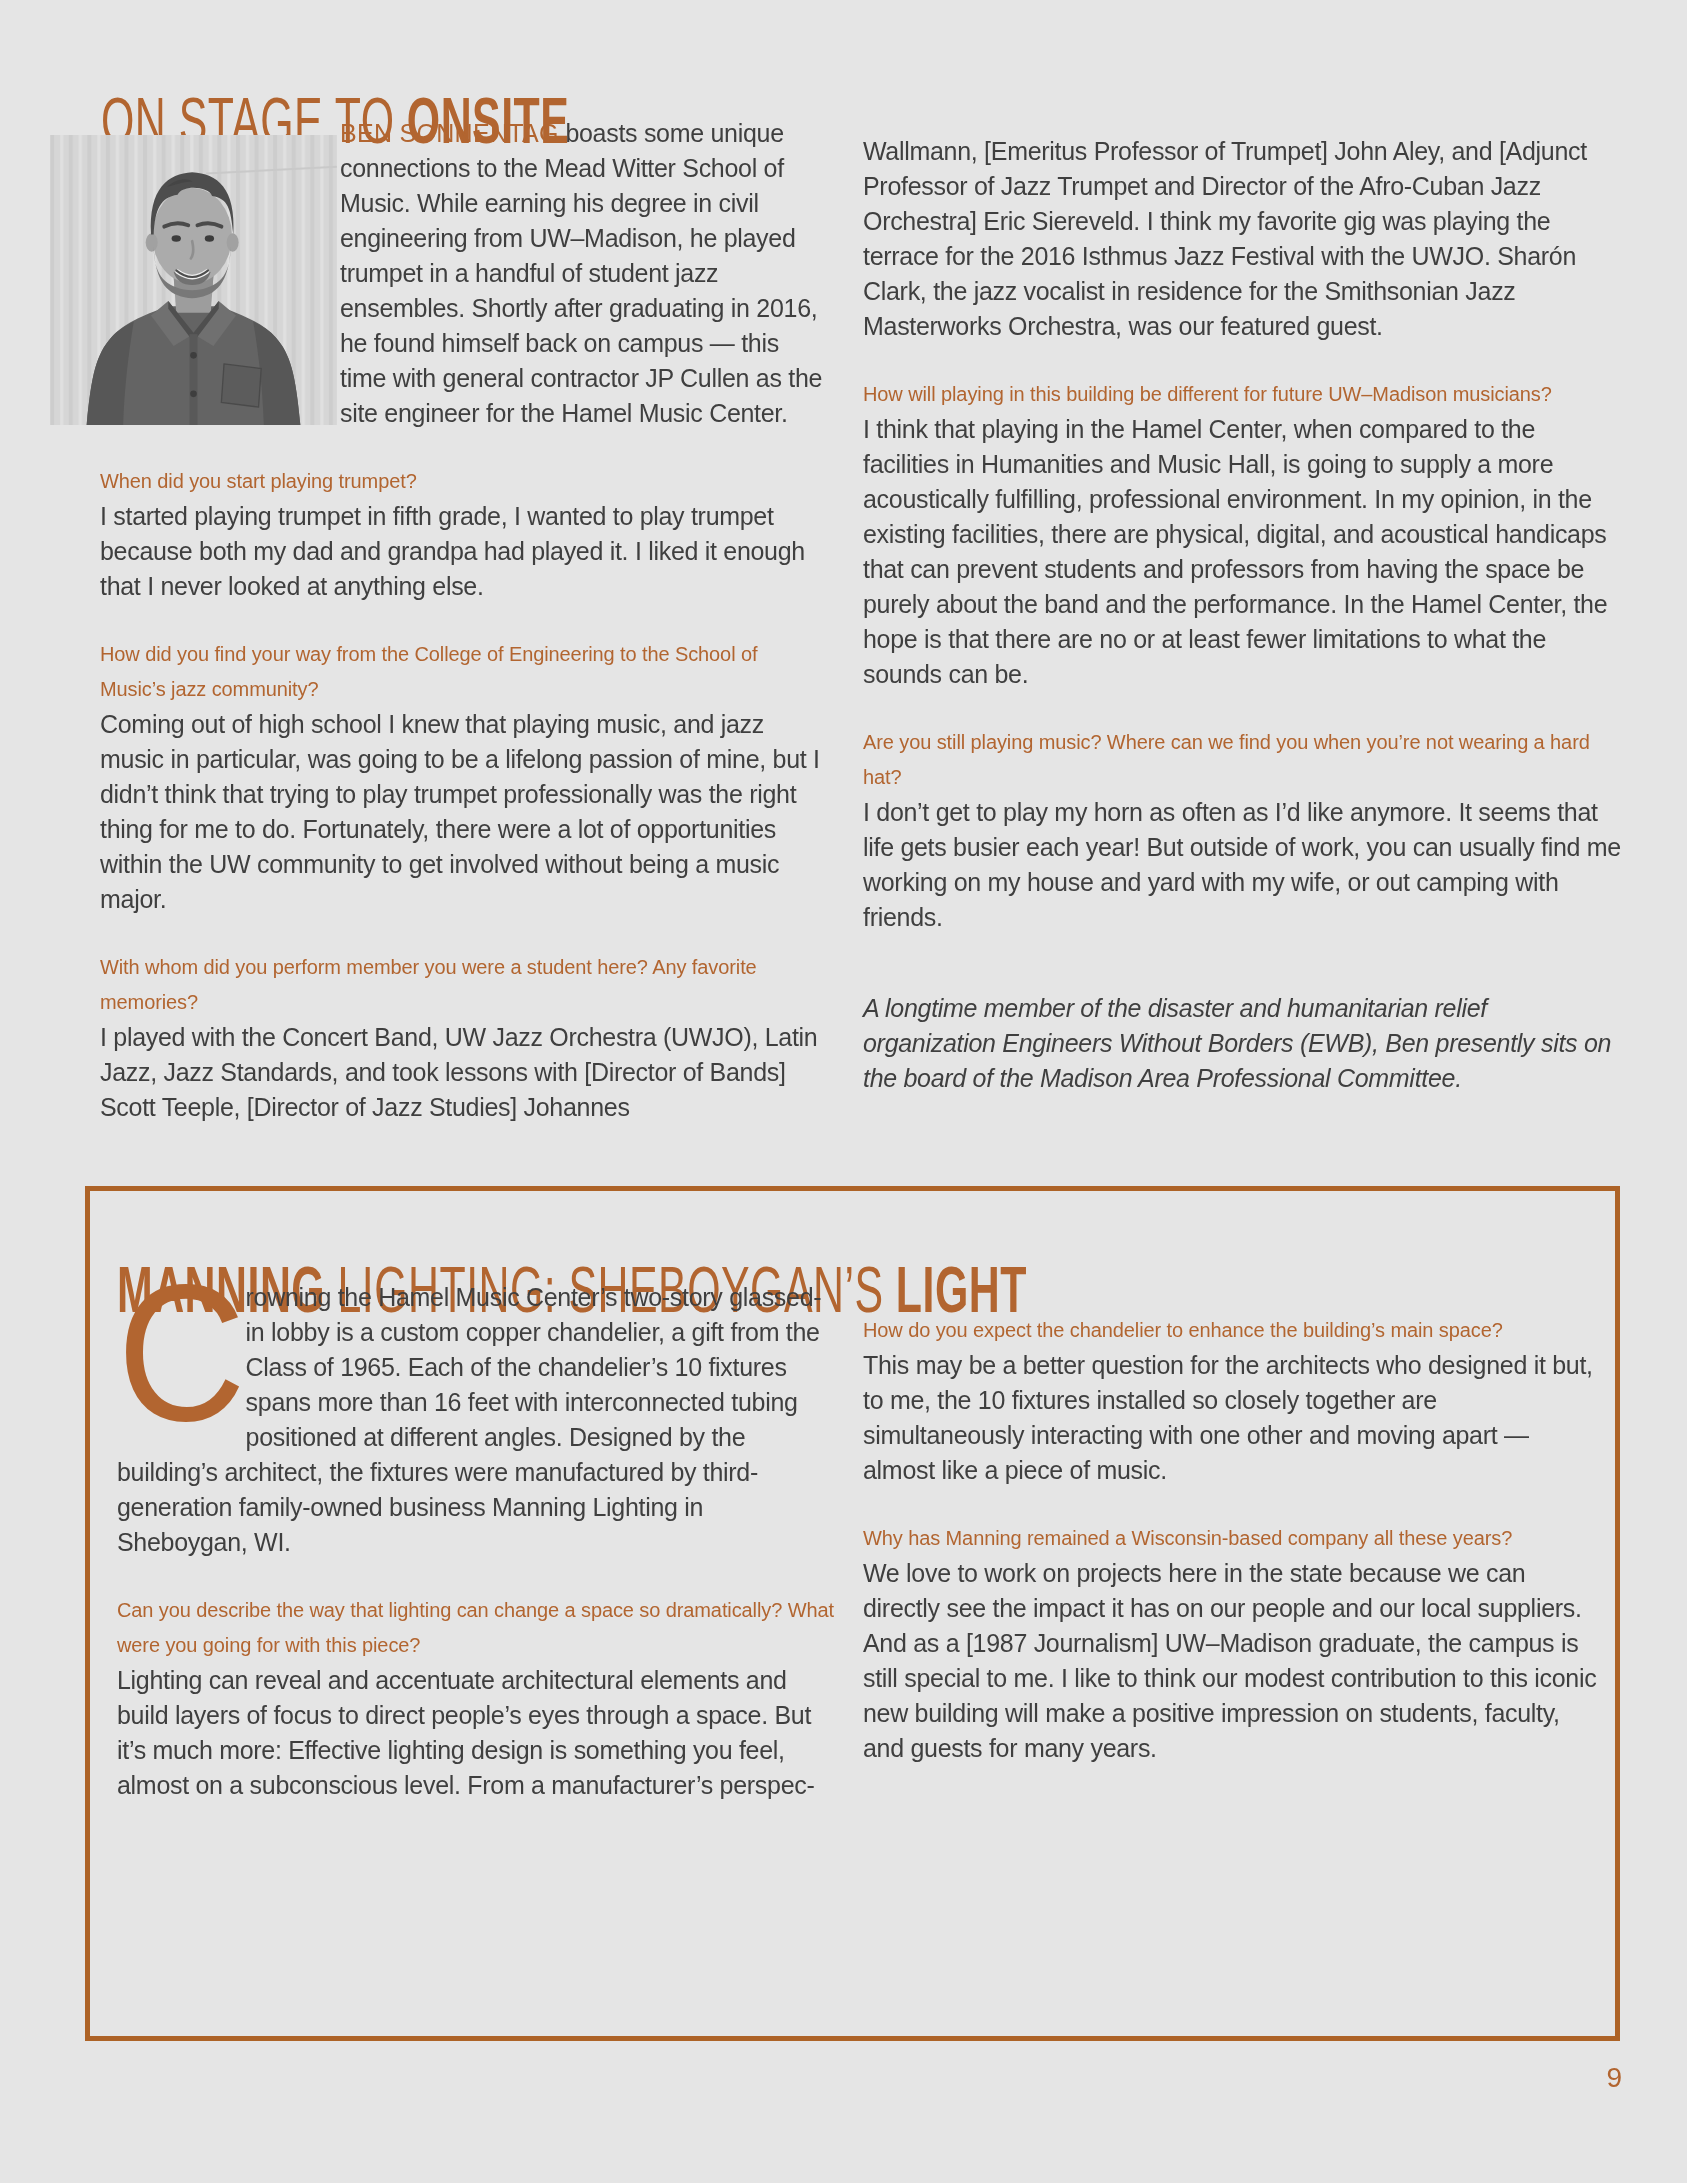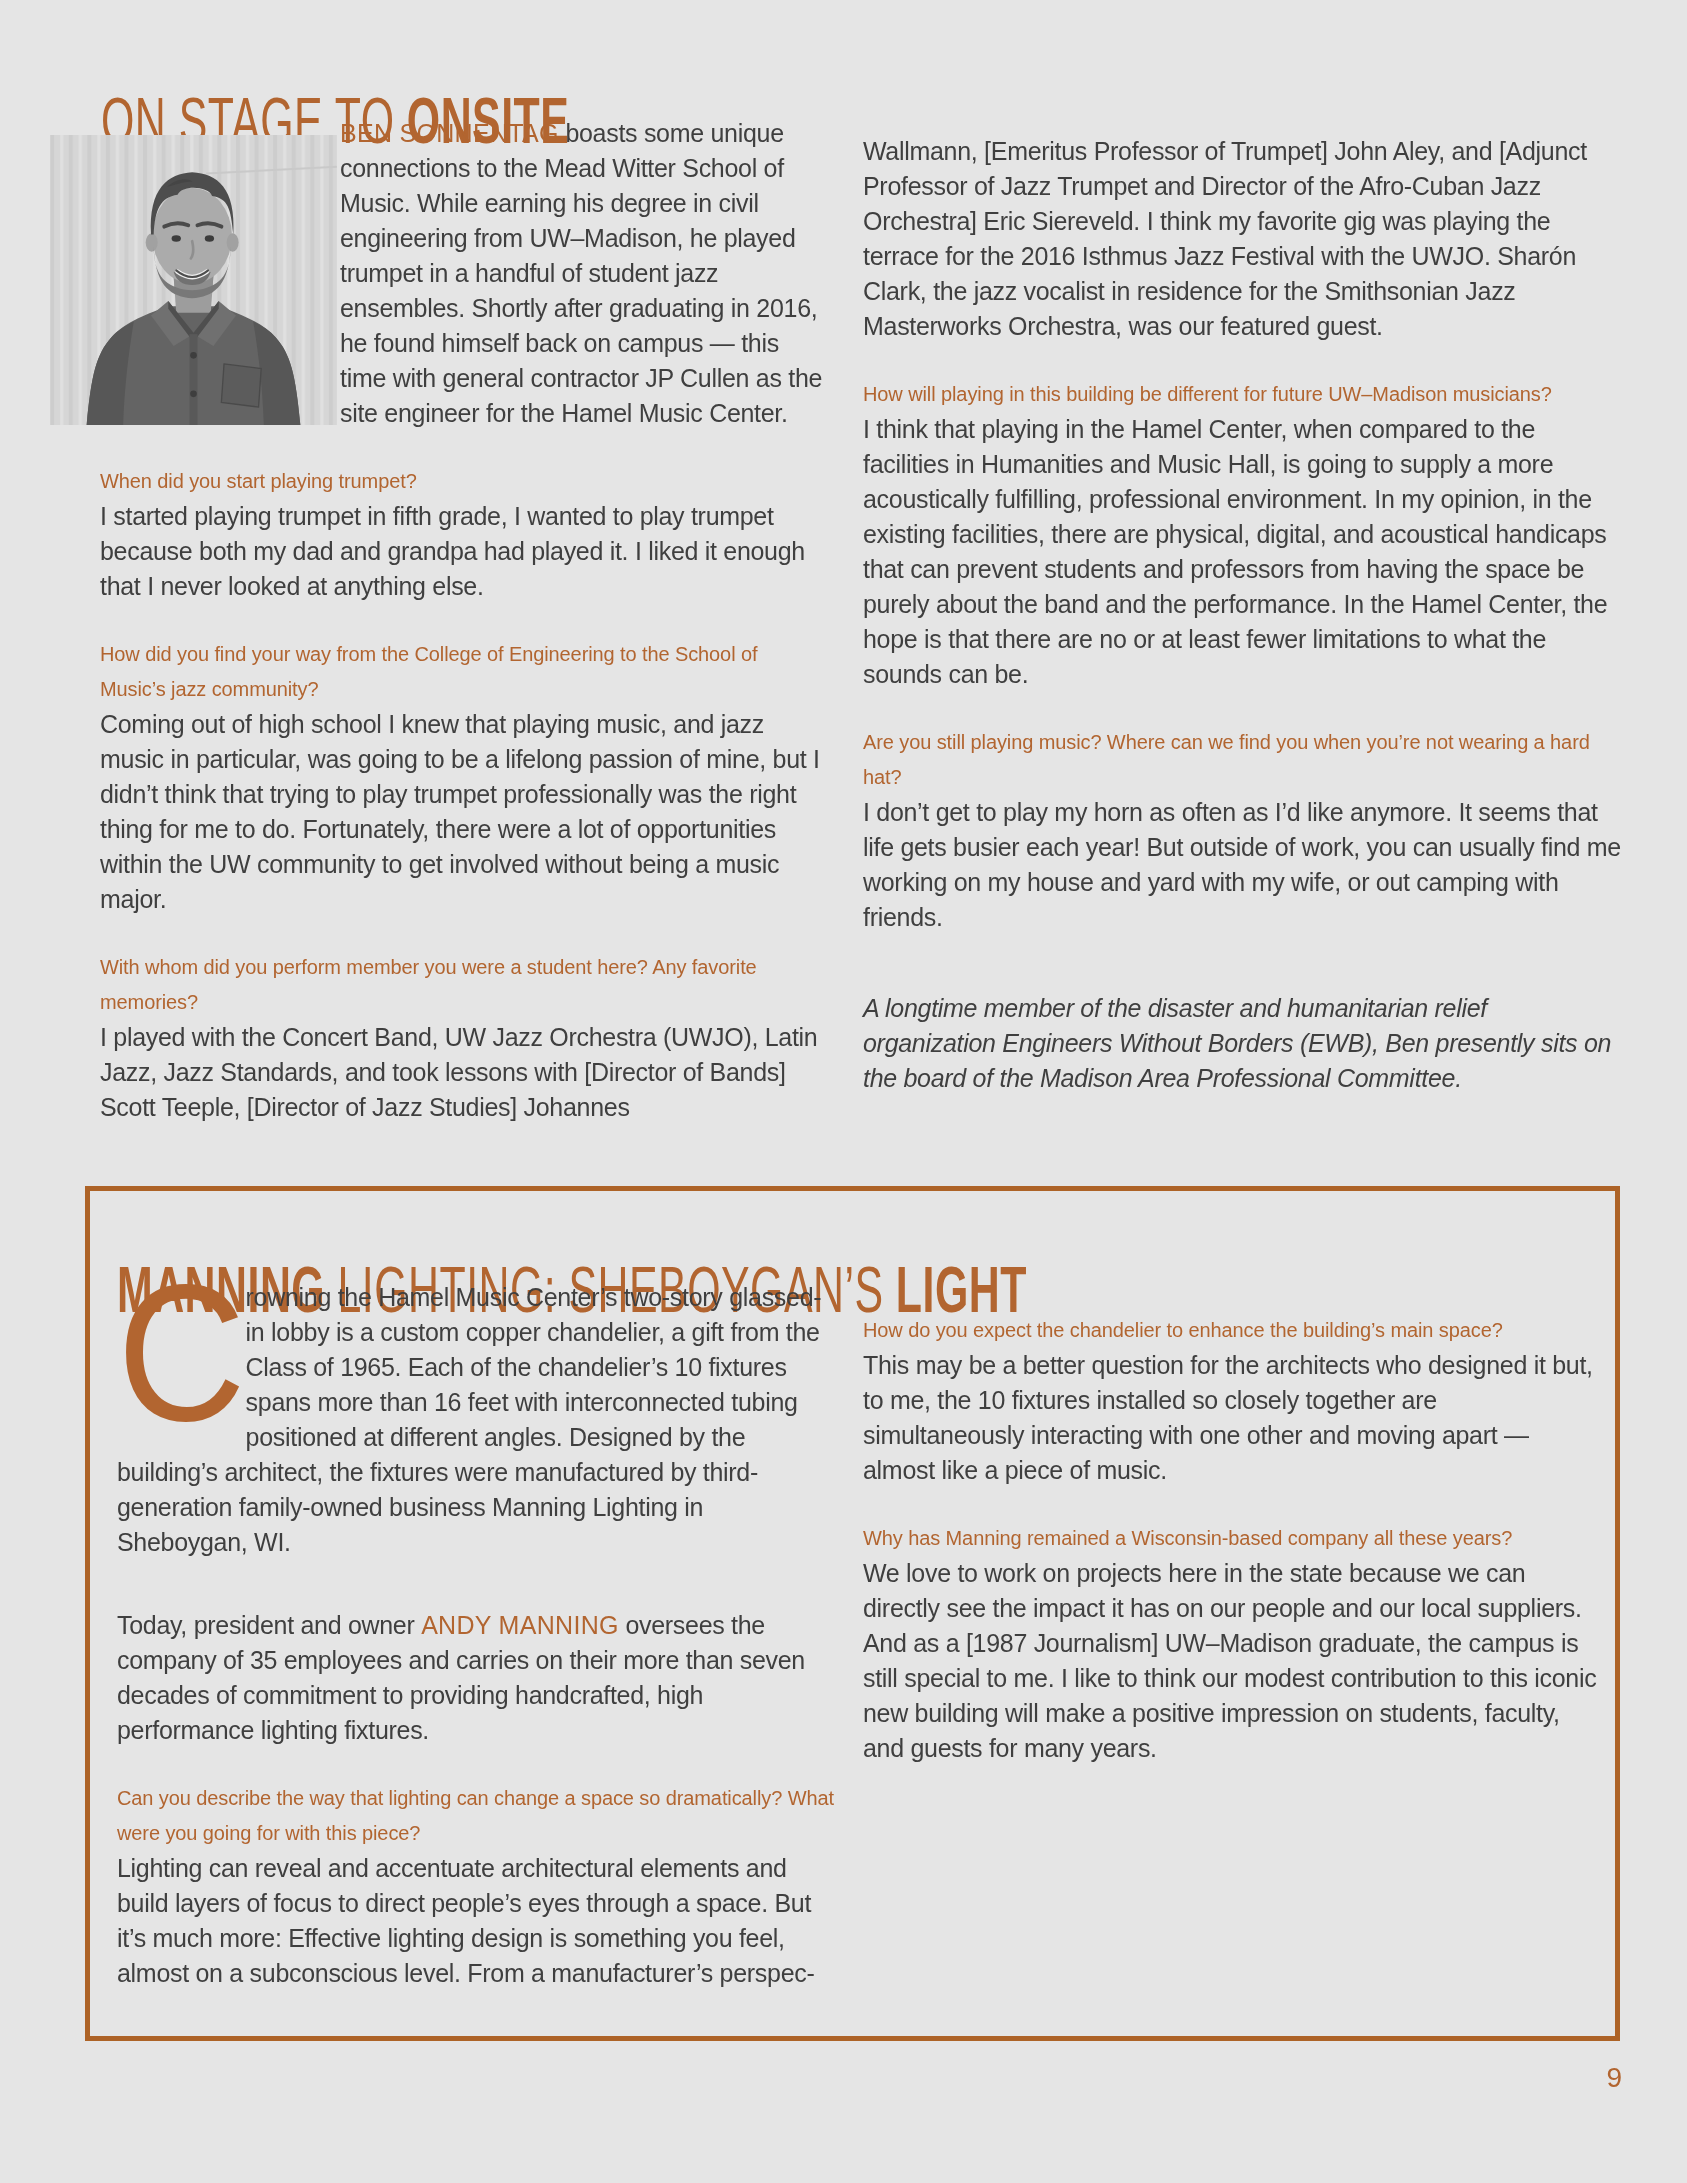--- a/index.html
+++ b/index.html
@@ -181,21 +181,20 @@
     <p>I don’t get to play my horn as often as I’d like anymore. It seems that life gets busier each year! But outside of work, you can usually find me working on my house and yard with my wife, or out camping with friends.</p>
     <p class="outro">A longtime member of the disaster and humanitarian relief organization Engineers Without Borders (EWB), Ben presently sits on the board of the Madison Area Professional Committee.</p>
   </div>
 
   <div class="article-box"></div>
 
   <h2 class="big-title t2"><span class="bold">MANNING</span><span> LIGHTING: SHEBOYGAN’S </span><span class="bold">LIGHT</span></h2>
 
   <div class="col bcol1">
     <p><span class="dropcap">C</span><span>rowning the Hamel Music Center’s two-story glassed-in lobby is a custom copper chandelier, a gift from the Class of 1965. Each of the chandelier’s 10 fixtures spans more than 16 feet with interconnected tubing positioned at different angles. Designed by the building’s architect, the fixtures were manufactured by third-generation family-owned business Manning Lighting in Sheboygan, WI.</span></p>
-    <p class="para-gap"><span>Today, president and owner </span><span class="accent-caps">ANDY MANNING</span><span> oversees the company of 35 employees and carries on their more than seven decades of commitment to providing handcrafted, high performance lighting fixtures.</span></p>
     <h3 class="q">Can you describe the way that lighting can change a space so dramatically? What were you going for with this piece?</h3>
     <p>Lighting can reveal and accentuate architectural elements and build layers of focus to direct people’s eyes through a space. But it’s much more: Effective lighting design is something you feel, almost on a subconscious level. From a manufacturer’s perspec-</p>
   </div>
 
   <div class="col bcol2">
     <h3 class="q">How do you expect the chandelier to enhance the building’s main space?</h3>
     <p>This may be a better question for the architects who designed it but, to me, the 10 fixtures installed so closely together are simultaneously interacting with one other and moving apart — almost like a piece of music.</p>
     <h3 class="q">Why has Manning remained a Wisconsin-based company all these years?</h3>
     <p>We love to work on projects here in the state because we can directly see the impact it has on our people and our local suppliers. And as a [1987 Journalism] UW–Madison graduate, the campus is still special to me. I like to think our modest contribution to this iconic new building will make a positive impression on students, faculty, and guests for many years.</p>
   </div>

